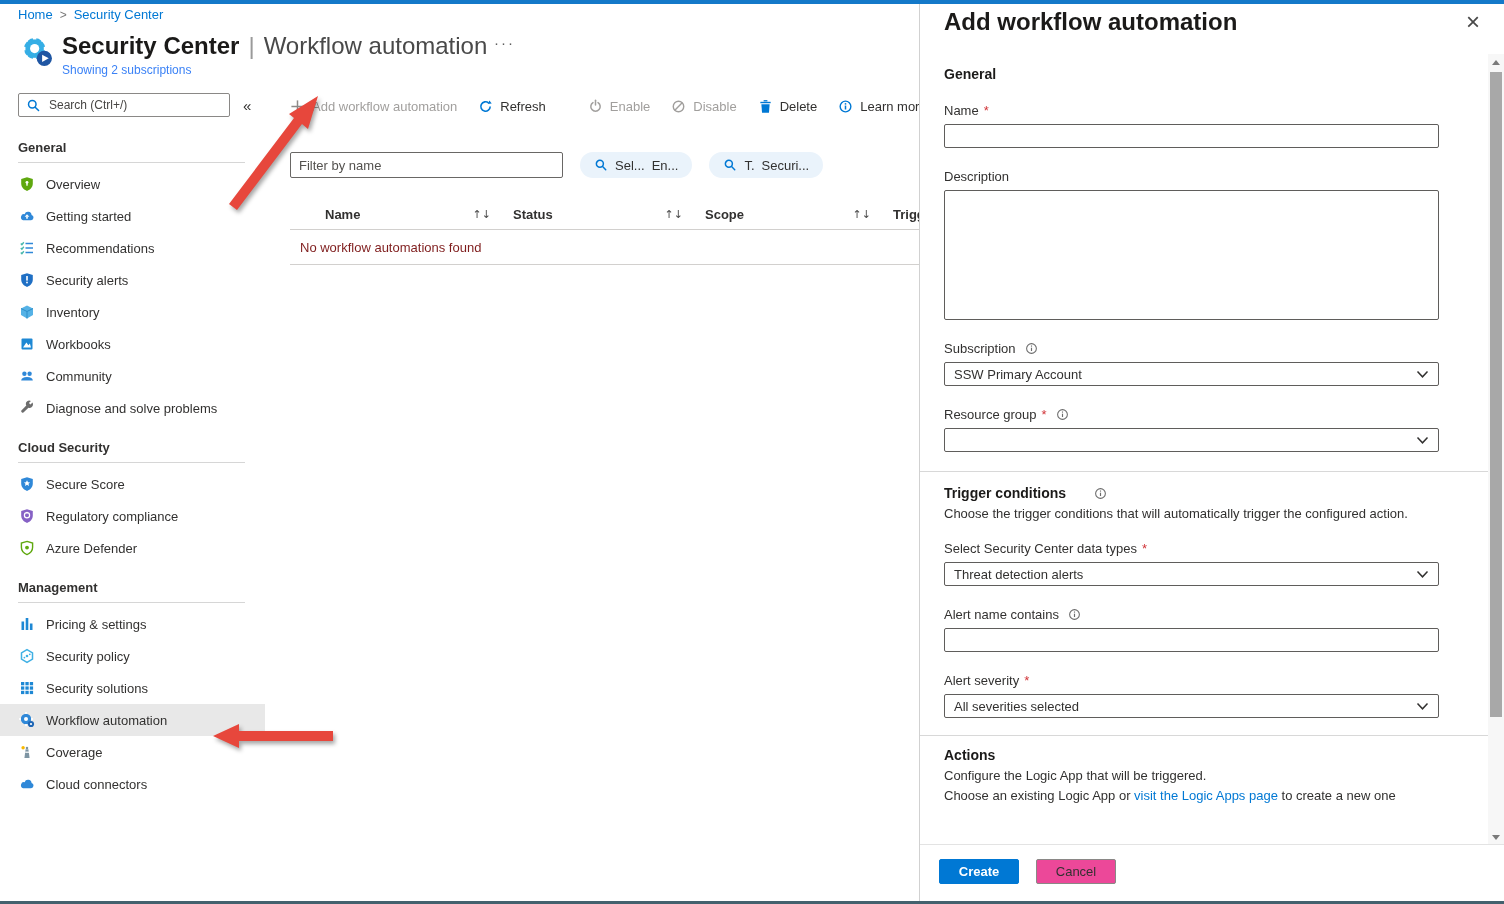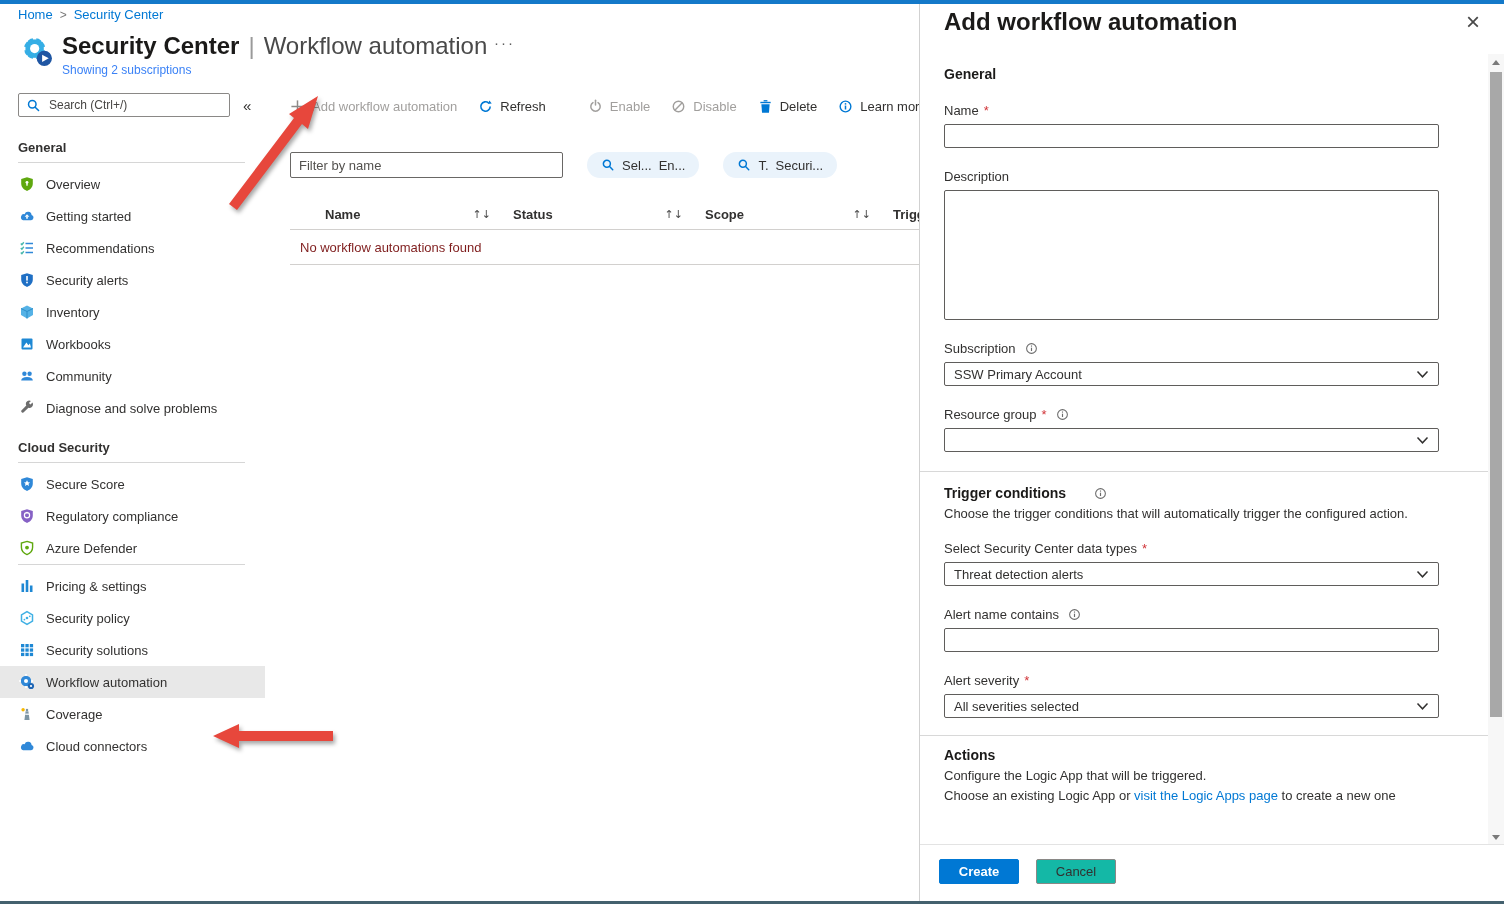--- a/index.html
+++ b/index.html
@@ -40,21 +40,21 @@
   .nav-icon { width:17px; height:16px; display:flex; align-items:center; justify-content:center; flex:none; }
   .nav-label { white-space:nowrap; }
 
   
   .main { position:absolute; left:265px; top:93px; width:654px; }
   .toolbar { display:flex; align-items:center; height:26px; padding-left:25px; font-size:13px; }
   .tb-item { display:flex; align-items:center; gap:7px; margin-right:21px; cursor:pointer; white-space:nowrap; }
   .tb-item .tb-label { color:#323130; }
   .tb-item.disabled .tb-label { color:#a19f9d; }
   .tb-divider { width:1px; height:17px; background:#c8c6c4; margin-right:21px; }
-  .filters { margin-top:33px; padding-left:25px; display:flex; align-items:flex-start; gap:24px; }
+  .filters { margin-top:33px; padding-left:25px; display:flex; align-items:flex-start; gap:17px; }
   .filter-input { width:273px; height:26px; border:1px solid #696765; border-radius:2px; padding:0 8px;
       font-size:13px; font-family:inherit; color:#323130; }
   .filter-input::placeholder { color:#54524f; opacity:1; }
   .pill { background:#eaf3fb; border-radius:14px; height:26px; display:flex; align-items:center;
       padding:0 14px; gap:7px; font-size:13px; cursor:pointer; white-space:nowrap; }
   .pill b { font-weight:normal; }
   .table { margin-left:25px; margin-top:21px; width:629px; font-size:13px; }
   .thead { display:flex; align-items:center; height:31px; padding-left:35px; font-weight:bold;
       border-bottom:1px solid #d2d0ce; }
   .th { display:flex; align-items:center; justify-content:space-between; cursor:pointer; }
@@ -85,21 +85,21 @@
       align-items:center; justify-content:space-between; padding:0 9px; cursor:pointer; background:#fff; }
   .dd-value { color:#323130; }
   .panel-hr { border:0; border-top:1px solid #d8d8d8; width:569px; margin:19px 0 0 -24px; }
   .trigger-desc { margin-top:5px; color:#323130; }
   .actions-line { margin-top:5px; color:#323130; }
   .link { color:#0078d4; cursor:pointer; }
   .panel-footer { position:absolute; bottom:3px; left:0; right:0; height:54px; border-top:1px solid #e3e3e3;
       background:#fff; display:flex; align-items:center; padding-left:19px; gap:17px; }
   .btn-primary { width:80px; height:25px; background:#0078d4; color:#fff; border:1px solid #0078d4;
       border-radius:2px; font-size:13px; font-weight:bold; font-family:inherit; cursor:pointer; }
-  .btn-secondary { width:80px; height:25px; background:#14b8a6; color:#323130; border:1px solid #8a8886;
+  .btn-secondary { width:80px; height:25px; background:#ec4899; color:#323130; border:1px solid #8a8886;
       border-radius:2px; font-size:13px; font-family:inherit; cursor:pointer; }
 
   
   .scrollbar { position:absolute; top:50px; right:0; width:16px; bottom:56px; background:#f7f7f7;
       display:flex; flex-direction:column; }
   .sb-btn { height:16px; display:flex; align-items:center; justify-content:center; cursor:pointer; }
   .tri-up { width:0; height:0; border-left:4px solid transparent; border-right:4px solid transparent; border-bottom:5px solid #7a7a7a; }
   .tri-down { width:0; height:0; border-left:4px solid transparent; border-right:4px solid transparent; border-top:5px solid #7a7a7a; }
   .sb-track { flex:1; position:relative; }
   .sb-thumb { position:absolute; top:2px; left:2px; right:2px; height:85%; background:#a8a8a8; cursor:pointer; }
@@ -278,20 +278,21 @@
       <div class="nav-item">
         <span class="nav-icon">
             <svg width="16" height="16" viewBox="0 0 16 16">
               <path d="M8 1.4L13.6 3.1v4.2c0 3.7-2.2 6-5.6 7.3-3.4-1.3-5.6-3.6-5.6-7.3V3.1z" fill="#fff" stroke="#5fa80f" stroke-width="1.4"></path>
               <circle cx="8" cy="7.6" r="1.9" fill="#5fa80f"></circle>
             </svg>
           </span>
         <span class="nav-label">Azure Defender</span>
       </div>
 
+      <div class="section-label" style="margin-top:7px;">Management</div>
       <div class="section-divider"></div>
 
       <div class="nav-item">
         <span class="nav-icon">
             <svg width="16" height="16" viewBox="0 0 16 16">
               <g fill="#1e88d4">
                 <rect x="2.5" y="5.5" width="2.6" height="8.5"></rect>
                 <rect x="6.7" y="2" width="2.6" height="12"></rect>
                 <rect x="10.9" y="7.5" width="2.6" height="6.5"></rect>
               </g>

